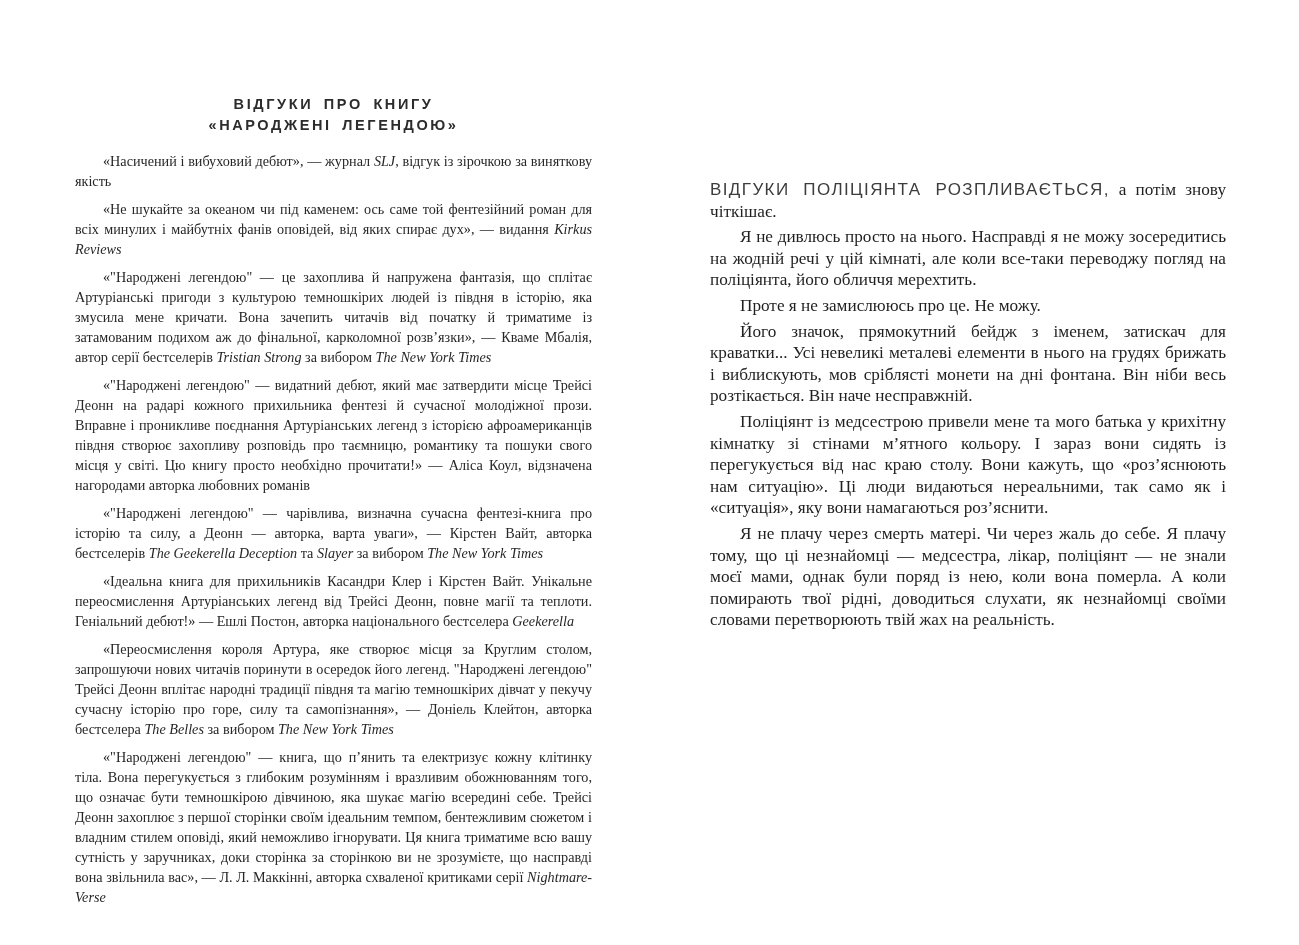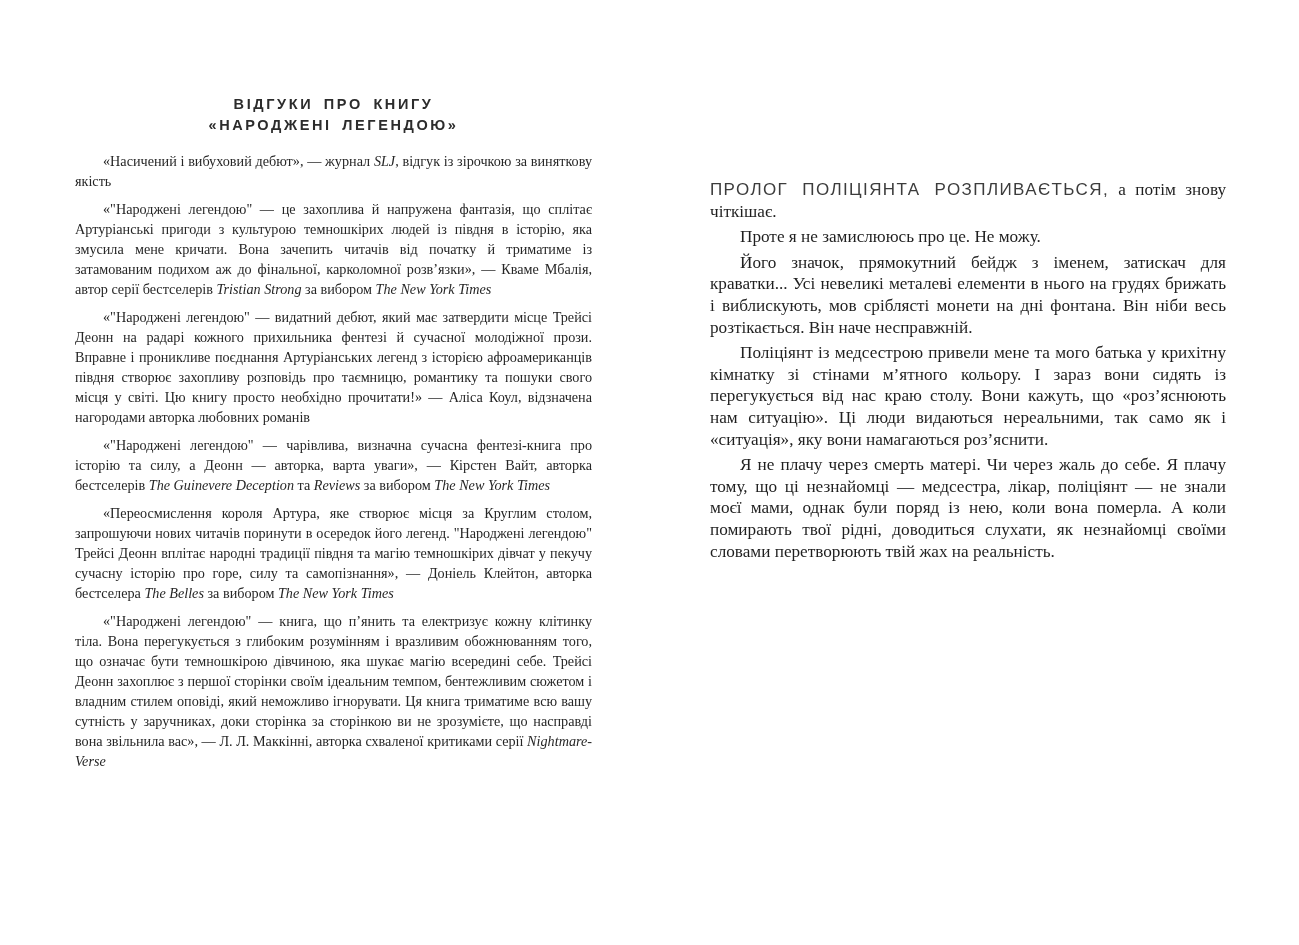--- a/index.html
+++ b/index.html
@@ -84,31 +84,34 @@
 </style>
 </head>
 <body>
 
 <div class="spread">
 
   <section class="page-column left-col">
     <h1 class="reviews-header"><span>ВІДГУКИ ПРО КНИГУ</span><br><span>«НАРОДЖЕНІ ЛЕГЕНДОЮ»</span></h1>
     <div>
         <p class="quote"><span>«Насичений і вибуховий дебют», — журнал </span><em>SLJ</em><span>, відгук із зірочкою за виняткову якість</span></p>
+        <p class="quote"><span>«Не шукайте за океаном чи під каменем: ось саме той фентезійний роман для всіх минулих і майбутніх фанів оповідей, від яких спирає дух», — видання </span><em>Kirkus Reviews</em></p>
         <p class="quote"><span>«"Народжені легендою" — це захоплива й напружена фантазія, що сплітає Артуріанські пригоди з культурою темношкірих людей із півдня в історію, яка змусила мене кричати. Вона зачепить читачів від початку й триматиме із затамованим подихом аж до фінальної, карколомної розв’язки», — Кваме Мбалія, автор серії бестселерів </span><em>Tristian Strong</em><span> за вибором </span><em>The New York Times</em></p>
         <p class="quote"><span>«"Народжені легендою" — видатний дебют, який має затвердити місце Трейсі Деонн на радарі кожного прихильника фентезі й сучасної молодіжної прози. Вправне і проникливе поєднання Артуріанських легенд з історією афроамериканців півдня створює захопливу розповідь про таємницю, романтику та пошуки свого місця у світі. Цю книгу просто необхідно прочитати!» — Аліса Коул, відзначена нагородами авторка любовних романів</span></p>
-        <p class="quote"><span>«"Народжені легендою" — чарівлива, визначна сучасна фентезі-книга про історію та силу, а Деонн — авторка, варта уваги», — Кірстен Вайт, авторка бестселерів </span><em>The Guinevere Deception</em><span> та </span><em>Reviews</em><span> за вибором </span><em>The New York Times</em></p>
+        <p class="quote"><span>«"Народжені легендою" — чарівлива, визначна сучасна фентезі-книга про історію та силу, а Деонн — авторка, варта уваги», — Кірстен Вайт, авторка бестселерів </span><em>The Geekerella Deception</em><span> та </span><em>Slayer</em><span> за вибором </span><em>The New York Times</em></p>
+        <p class="quote"><span>«Ідеальна книга для прихильників Касандри Клер і Кірстен Вайт. Унікальне переосмислення Артуріанських легенд від Трейсі Деонн, повне магії та теплоти. Геніальний дебют!» — Ешлі Постон, авторка національного бестселера </span><em>Geekerella</em></p>
         <p class="quote"><span>«Переосмислення короля Артура, яке створює місця за Круглим столом, запрошуючи нових читачів поринути в осередок його легенд. "Народжені легендою" Трейсі Деонн вплітає народні традиції півдня та магію темношкірих дівчат у пекучу сучасну історію про горе, силу та самопізнання», — Доніель Клейтон, авторка бестселера </span><em>The Belles</em><span> за вибором </span><em>The New York Times</em></p>
         <p class="quote"><span>«"Народжені легендою" — книга, що п’янить та електризує кожну клітинку тіла. Вона перегукується з глибоким розумінням і вразливим обожнюванням того, що означає бути темношкірою дівчиною, яка шукає магію всередині себе. Трейсі Деонн захоплює з першої сторінки своїм ідеальним темпом, бентежливим сюжетом і владним стилем оповіді, який неможливо ігнорувати. Ця книга триматиме всю вашу сутність у заручниках, доки сторінка за сторінкою ви не зрозумієте, що насправді вона звільнила вас», — Л. Л. Маккінні, авторка схваленої критиками серії </span><em>Nightmare-Verse</em></p>
       </div>
   </section>
 
   <section class="page-column right-col">
     <div>
-        <p class="body-par no-indent"><span class="opener">ПРОЛОГ ПОЛІЦІЯНТА РОЗПЛИВАЄТЬСЯ,</span><span> а потім знову чіткішає.</span></p>
+        <p class="body-par no-indent"><span class="opener">ВІДГУКИ ПОЛІЦІЯНТА РОЗПЛИВАЄТЬСЯ,</span><span> а потім знову чіткішає.</span></p>
+        <p class="body-par"><span>Я не дивлюсь просто на нього. Насправді я не можу зосередитись на жодній речі у цій кімнаті, але коли все-таки переводжу погляд на поліціянта, його обличчя мерехтить.</span></p>
         <p class="body-par"><span>Проте я не замислююсь про це. Не можу.</span></p>
         <p class="body-par"><span>Його значок, прямокутний бейдж з іменем, затискач для краватки... Усі невеликі металеві елементи в нього на грудях брижать і виблискують, мов сріблясті монети на дні фонтана. Він ніби весь розтікається. Він наче несправжній.</span></p>
         <p class="body-par"><span>Поліціянт із медсестрою привели мене та мого батька у крихітну кімнатку зі стінами м’ятного кольору. І зараз вони сидять із перегукується від нас краю столу. Вони кажуть, що «роз’яснюють нам ситуацію». Ці люди видаються нереальними, так само як і «ситуація», яку вони намагаються роз’яснити.</span></p>
         <p class="body-par"><span>Я не плачу через смерть матері. Чи через жаль до себе. Я плачу тому, що ці незнайомці — медсестра, лікар, поліціянт — не знали моєї мами, однак були поряд із нею, коли вона померла. А коли помирають твої рідні, доводиться слухати, як незнайомці своїми словами перетворюють твій жах на реальність.</span></p>
       </div>
   </section>
 
 </div>
 
 </body></html>

